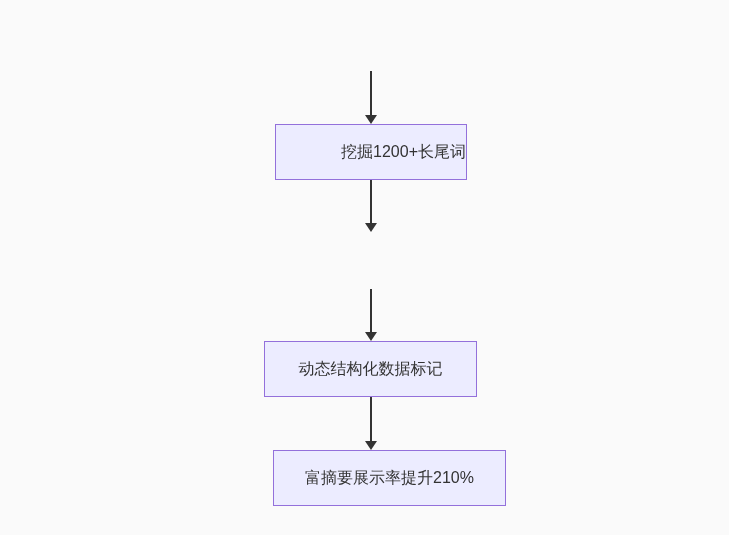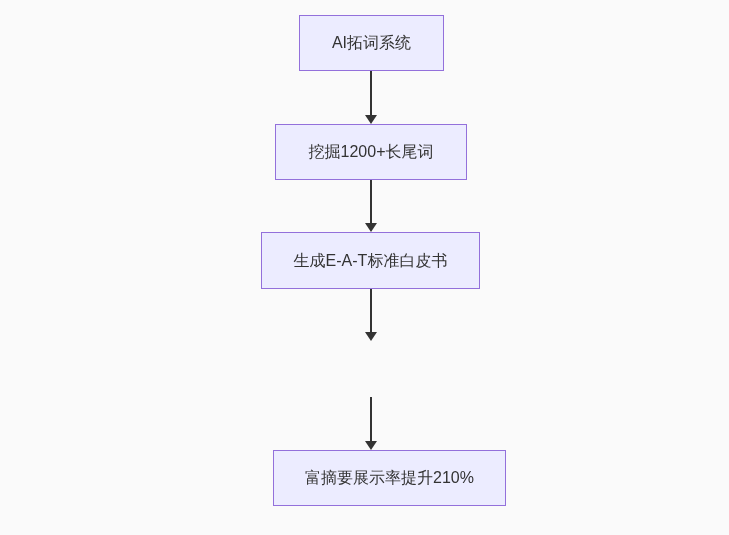--- a/index.html
+++ b/index.html
@@ -28,21 +28,21 @@
     background: #ECECFF;
     border: 1px solid #9370DB;
     box-sizing: border-box;
     color: #333333;
     font-size: 16px;
     line-height: 1;
     white-space: nowrap;
     border-radius: 0;
   }
   #node-1 { left: 299px; top: 15px;  width: 145px; height: 56px; }
-  #node-2 { left: 275px; top: 124px; width: 192px; height: 56px; }
+  #node-2 { left: 275px; top: 124px; width: 192px; height: 56px; justify-content: flex-end; }
   #node-3 { left: 261px; top: 232px; width: 219px; height: 57px; }
   #node-4 { left: 264px; top: 341px; width: 213px; height: 56px; }
   #node-5 { left: 253px; top: 450px; width: 233px; height: 56px; margin-left: 20px; }
 
   .edge {
     position: absolute;
     left: 365px;
     width: 12px;
   }
   #edge-1 { top: 71px;  height: 53px; }
@@ -67,47 +67,44 @@
     border-left: 6px solid transparent;
     border-right: 6px solid transparent;
     border-top: 9px solid #333333;
   }
 </style>
 </head>
 <body>
 
 <div class="canvas">
 
-  <div class="node" id="node-1">
-    <span>AI拓词系统</span>
-  </div>
 
   <div class="edge" id="edge-1">
     <div class="edge-line"></div>
     <div class="edge-head"></div>
   </div>
 
   <div class="node" id="node-2">
     <span>挖掘1200+长尾词</span>
   </div>
 
   <div class="edge" id="edge-2">
     <div class="edge-line"></div>
     <div class="edge-head"></div>
   </div>
 
-  <div class="node" id="node-3">
-    <span>生成E-A-T标准白皮书</span>
-  </div>
 
   <div class="edge" id="edge-3">
     <div class="edge-line"></div>
     <div class="edge-head"></div>
   </div>
 
+  <div class="node" id="node-4">
+    <span>动态结构化数据标记</span>
+  </div>
 
   <div class="edge" id="edge-4">
     <div class="edge-line"></div>
     <div class="edge-head"></div>
   </div>
 
   <div class="node" id="node-5">
     <span>富摘要展示率提升210%</span>
   </div>
 

